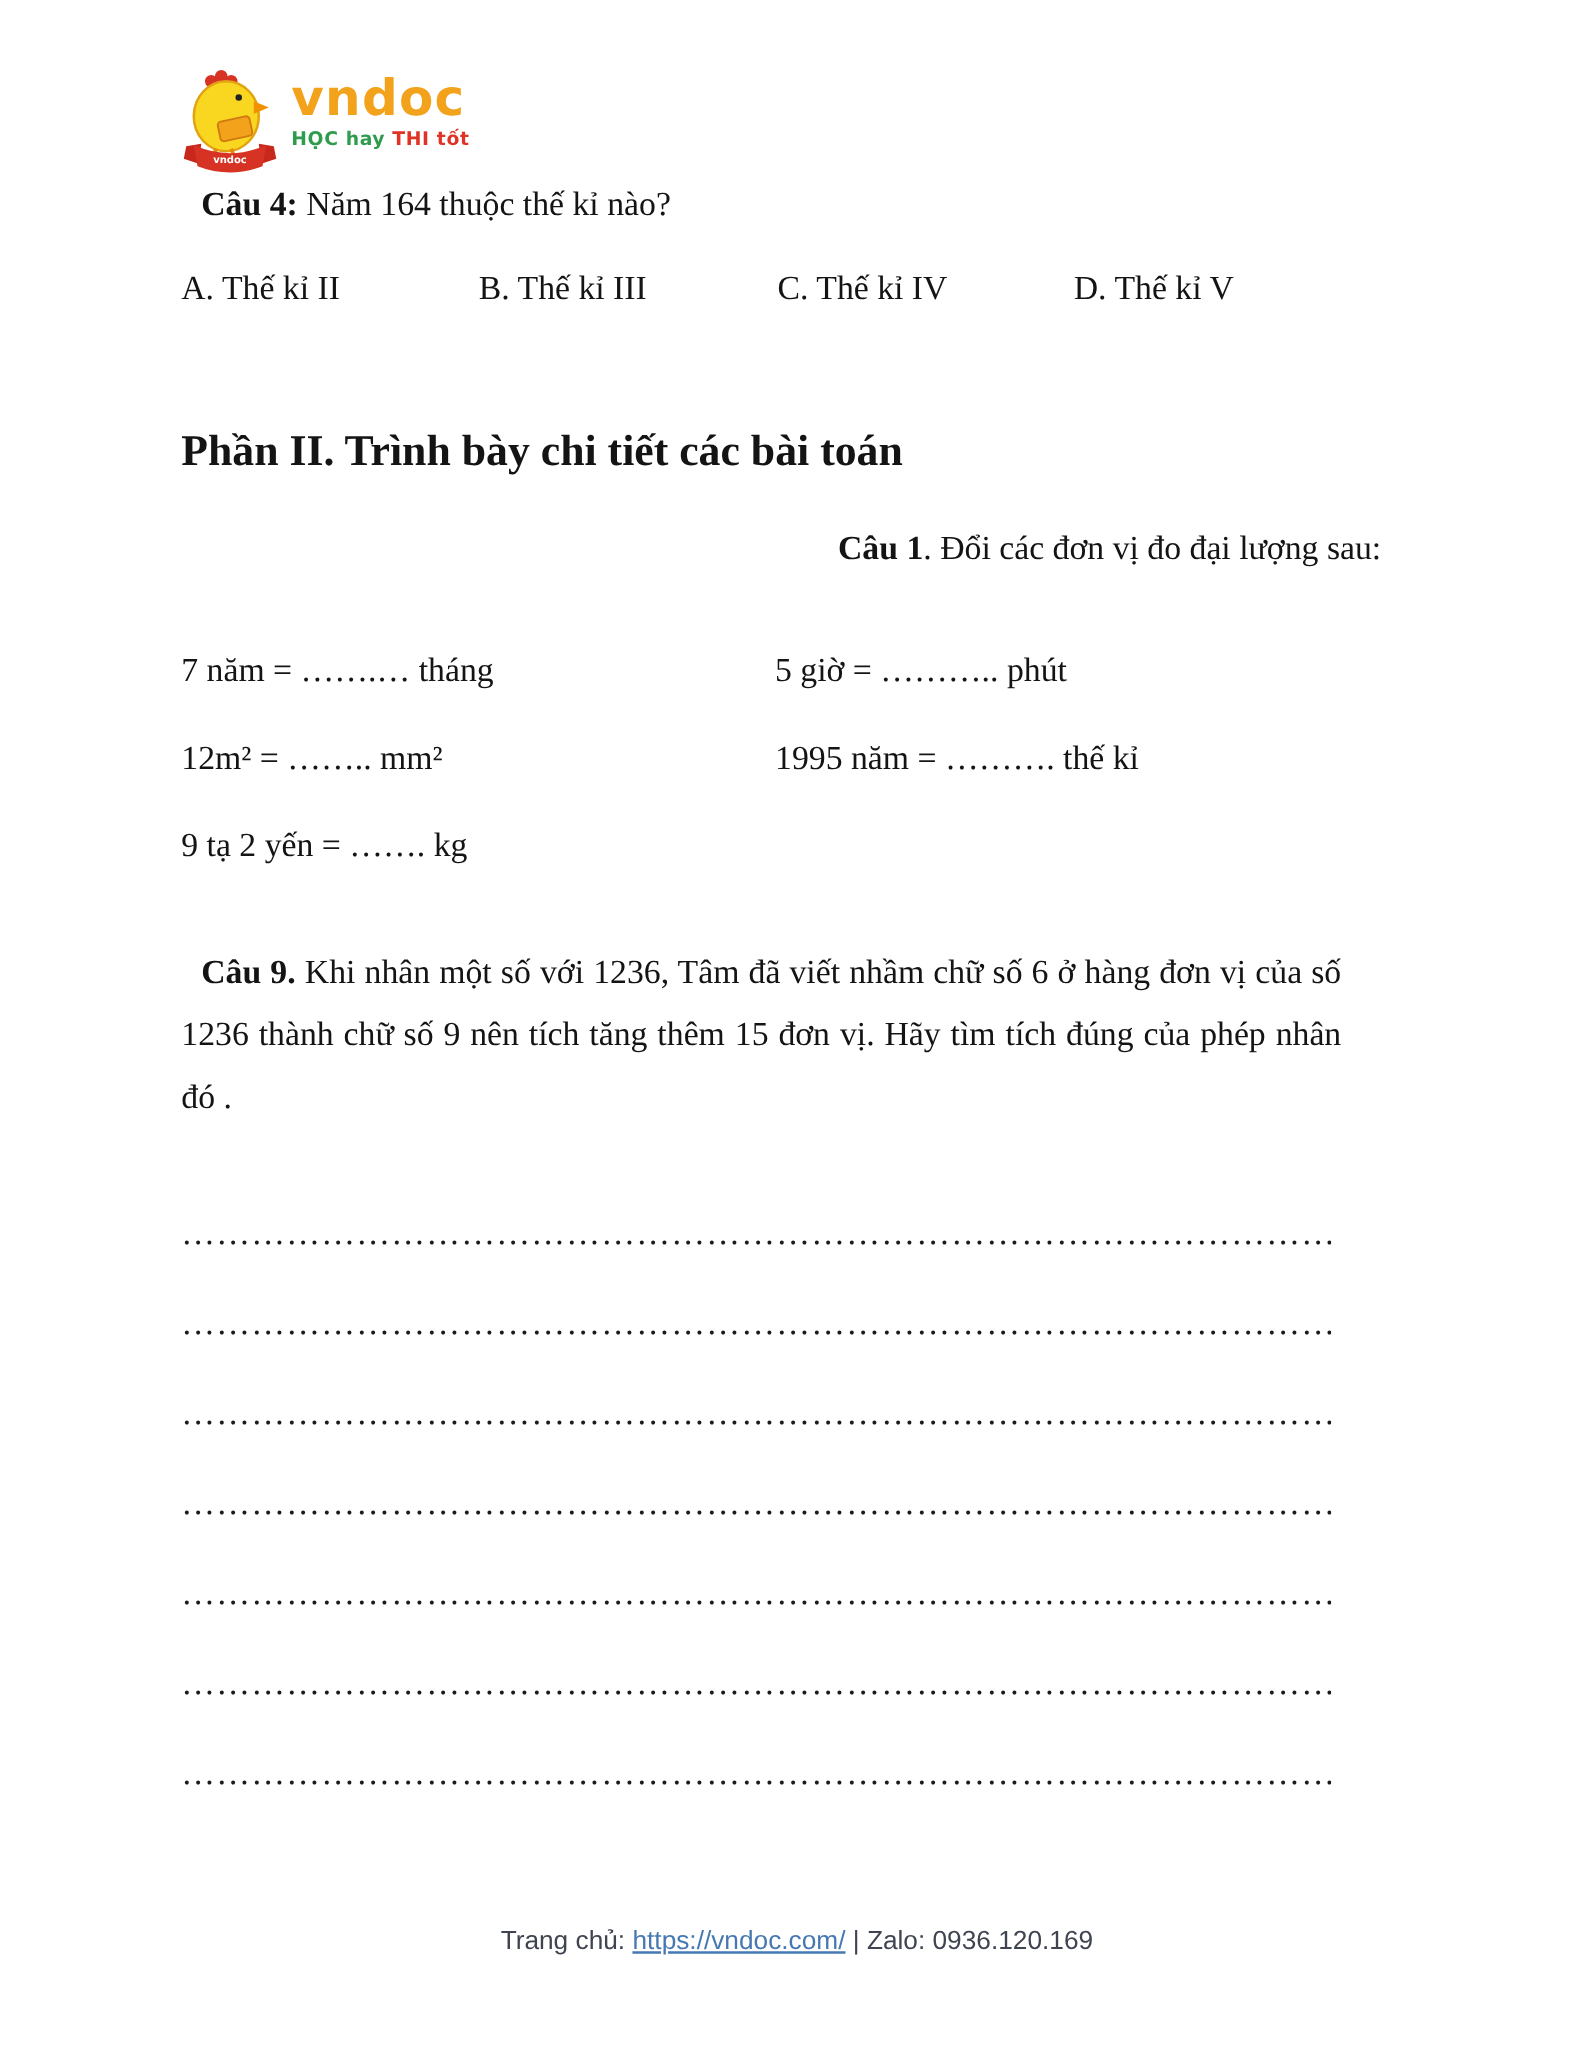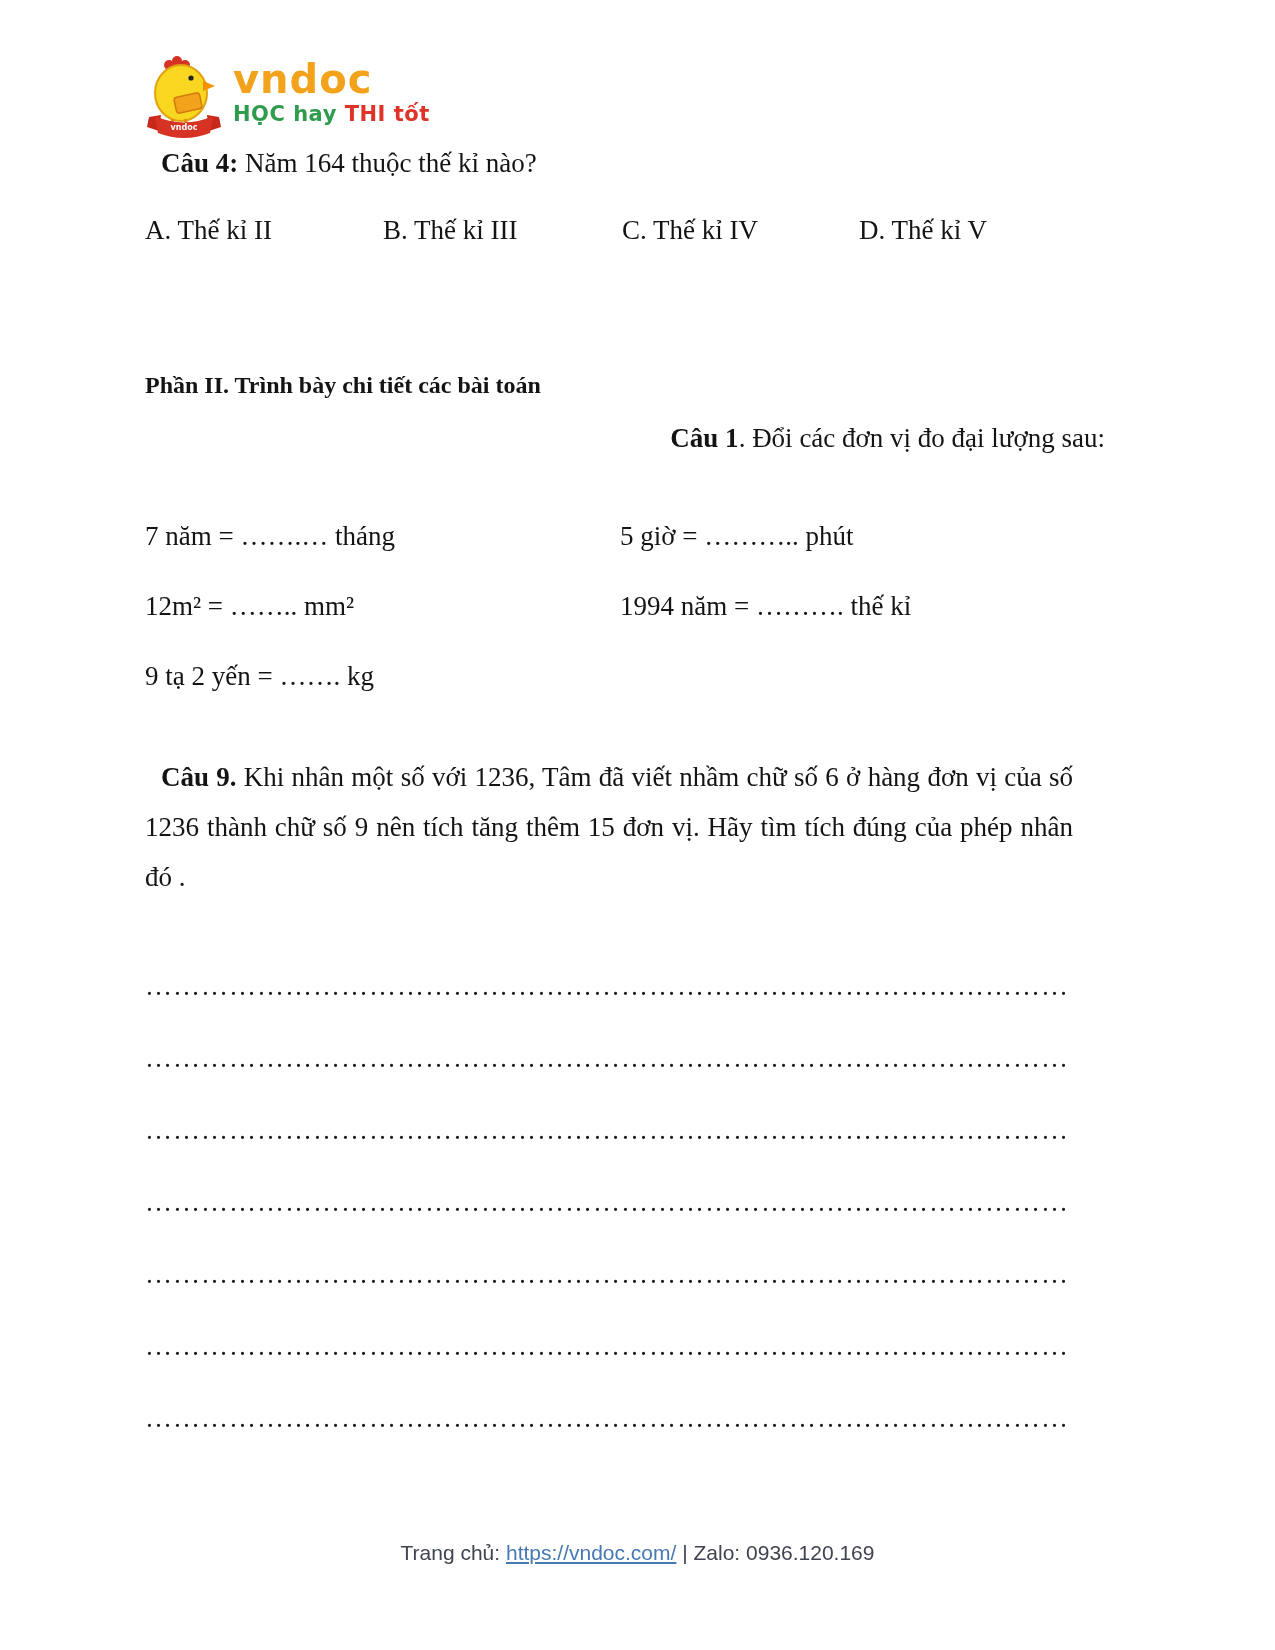--- a/index.html
+++ b/index.html
@@ -32,21 +32,21 @@
     font-family: "DejaVu Sans", sans-serif;
     font-weight: 800;
     font-size: 40px;
     line-height: 40px;
     color: #F2A21B;
     letter-spacing: 1px;
   }
   .tagline {
     font-family: "DejaVu Sans", sans-serif;
     font-weight: 800;
-    font-size: 21px;
+    font-size: 15px;
     letter-spacing: 0.5px;
     margin-top: 3px;
   }
   .tagline .green { color: #2E9B4D; }
   .tagline .red { color: #E03226; }
 
   
   .q4-line { position: absolute; left: 145px; top: 148px; width: 960px; }
   .q-label { font-weight: bold; margin-left: 16px; }
   .q4-options {
@@ -55,23 +55,23 @@
     top: 215px;
     width: 990px;
     display: grid;
     grid-template-columns: 238px 239px 237px auto;
   }
 
   
   .part2-heading {
     position: absolute;
     left: 145px;
-    top: 372px;
+    top: 341px;
     font-weight: bold;
-    font-size: 24px;
+    font-size: 35px;
   }
   .q1-line { position: absolute; left: 145px; top: 423px; width: 960px; text-align: right; }
 
   .conv {
     position: absolute;
     left: 145px;
     top: 520px;
     width: 940px;
     display: grid;
     grid-template-columns: 475px auto;
@@ -162,21 +162,21 @@
   <div class="part2-heading">Phần II. Trình bày chi tiết các bài toán</div>
 
   <div class="q1-line">
     <span class="q-label">Câu 1</span><span>. Đổi các đơn vị đo đại lượng sau:</span>
   </div>
 
   <div class="conv">
     <span>7 năm = …….… tháng</span>
     <span>5 giờ = ……….. phút</span>
     <span>12m² = …….. mm²</span>
-    <span>1994 năm = ………. thế kỉ</span>
+    <span>1995 năm = ………. thế kỉ</span>
     <span>9 tạ 2 yến = ……. kg</span>
   </div>
 
   <div class="q2-para">
     <span class="q-label">Câu 9.</span><span> Khi nhân một số với 1236, Tâm đã viết nhầm chữ số 6 ở hàng đơn vị của số 1236 thành chữ số 9 nên tích tăng thêm 15 đơn vị. Hãy tìm tích đúng của phép nhân đó .</span>
   </div>
 
   <div class="answer-lines">
     <div class="answer-line">………………………………………………………………………………………………………………………………………………………………</div>
     <div class="answer-line">………………………………………………………………………………………………………………………………………………………………</div>

